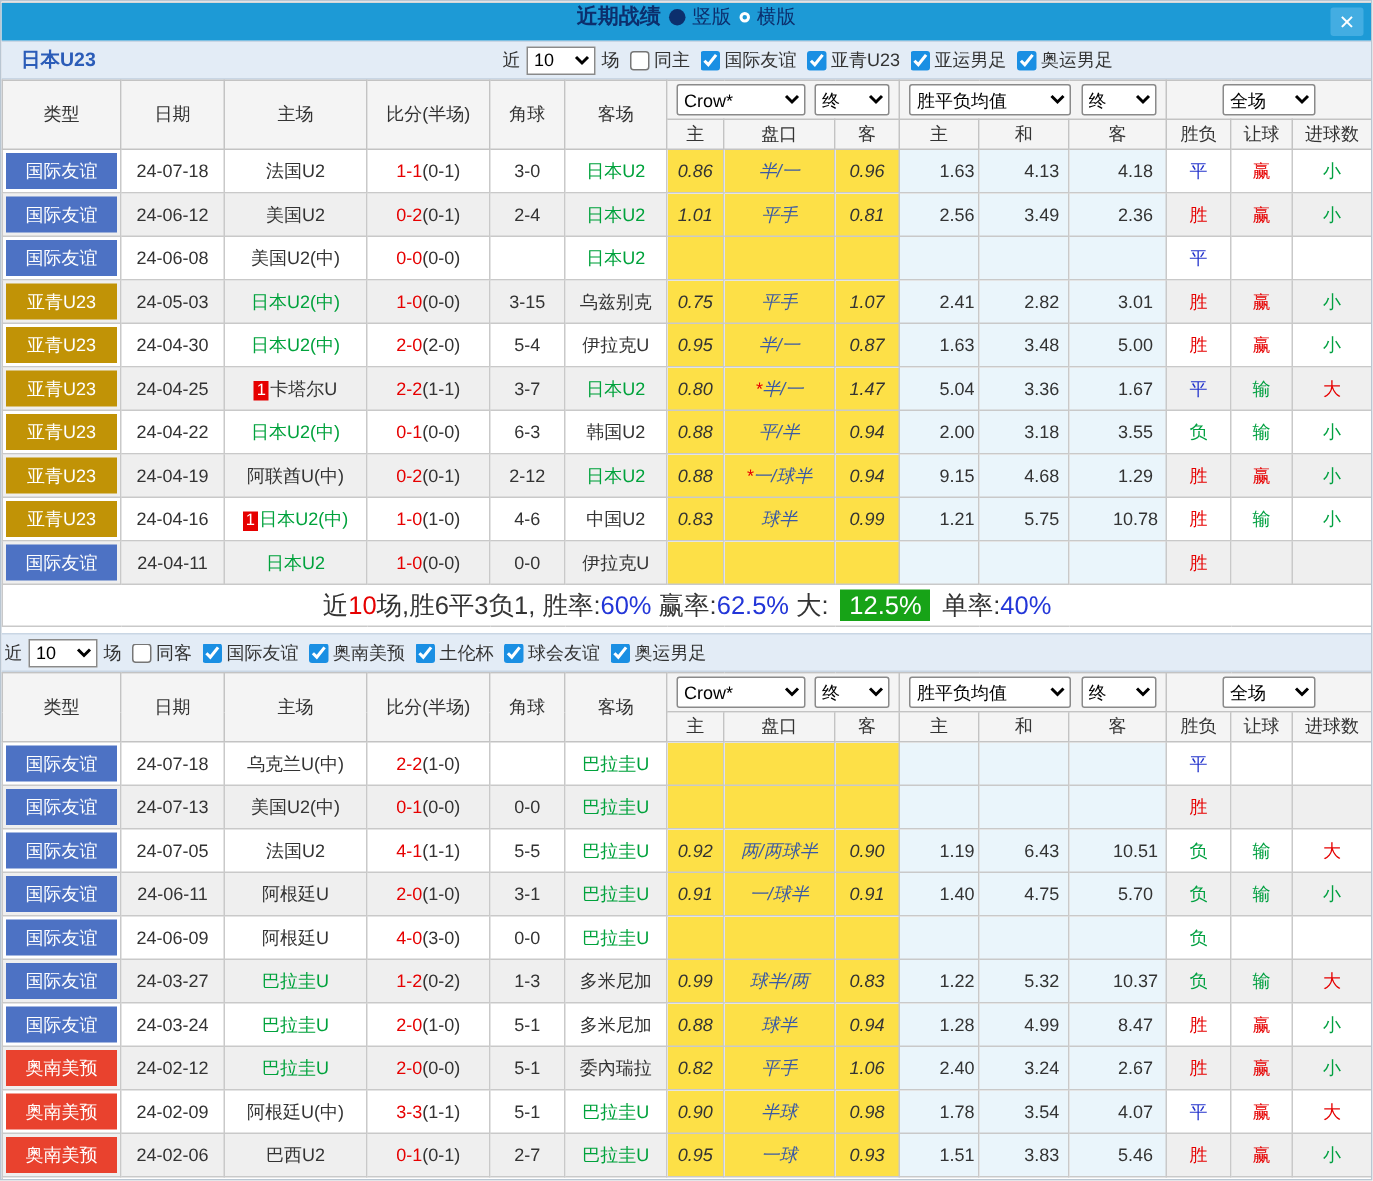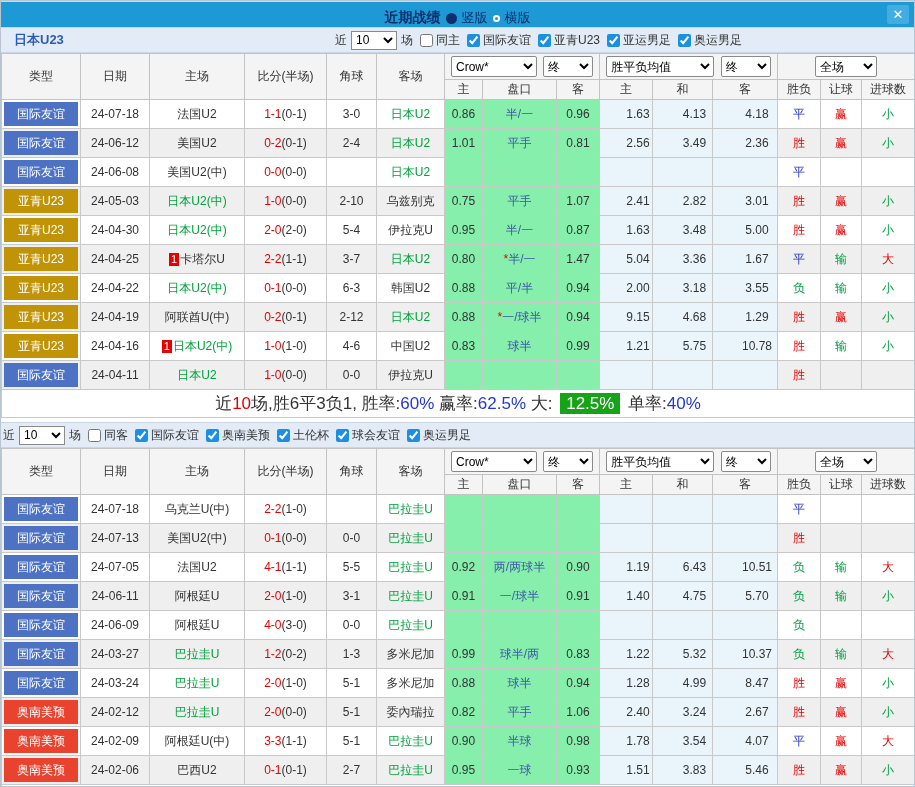--- a/index.html
+++ b/index.html
@@ -5,21 +5,21 @@
   * { box-sizing: border-box; margin: 0; padding: 0; }
   html,body { background:#e8e8e8; }
   body { font-family: "Liberation Sans", "DejaVu Sans", sans-serif; }
   #app {
     width: 915px; height: 787px; margin: 0 auto; background:#fff;
     border:1px solid #b9c6d2; display:flex; flex-direction:column; overflow:hidden;
   }
   
   .topstrip { height:9px; background:#fdfdfd; border-bottom:1px solid #d7d7d7; }
   
-  .titlebar { height:25px; background:#1d9ad6; position:relative; display:flex; align-items:flex-end; justify-content:center; flex:0 0 auto; }
+  .titlebar { height:25px; background:#1d9ad6; position:relative; display:flex; align-items:flex-start; justify-content:center; flex:0 0 auto; }
   .tb-center { display:flex; align-items:center; gap:5px; }
   .tb-title { color:#0c2f6d; font-weight:bold; font-size:14px; }
   .tb-label { color:#0c2f6d; font-size:13px; cursor:pointer; }
   .radio-sel { display:inline-block; width:11px; height:11px; border-radius:50%; background:#0c2f6d; cursor:pointer; }
   .radio-un  { display:inline-block; width:7px; height:7px; border-radius:50%; background:#1d9ad6; border:2px solid #fff; cursor:pointer; }
   .tb-close { position:absolute; right:5px; top:3px; width:22px; height:19px; background:#43ade2; color:#fff;
               font-size:13px; font-weight:bold; text-align:center; line-height:19px; border-radius:2px; cursor:pointer; }
   
   .sec-head { height:26px; background:#e3ecf6; border:1px solid #c9d6e4; border-left:none; border-right:none;
               display:flex; align-items:center; font-size:12px; color:#333; }
@@ -33,21 +33,21 @@
   .match-table th, .match-table td { border:1px solid #c9c9c9; text-align:center; font-size:12px;
       padding:0; overflow:hidden; white-space:nowrap; color:#333; vertical-align:middle; }
   .match-table thead th { background:#f4f4f4; font-weight:normal; border-color:#c3c3c3; height:20px; }
   .match-table thead tr:first-child th { height:25px; }
   .dd-cell { padding:2px 0 !important; }
   .dd-wrap { display:flex; justify-content:space-evenly; align-items:center; }
   .hd-select { height:21px; font-size:12px; border:1px solid #8a8a8a; background:#fff; border-radius:2px; }
   .w88{width:86px}.w50{width:50px}.w108{width:108px}.w62{width:62px}
   .match-table tbody tr { height:28px; }
   .match-table tbody tr.alt td:not(.cream):not(.bluebg) { background:#efefef; }
-  .match-table td.cream { background:#86efac; }
+  .match-table td.cream { background:#fde047;font-style:italic; }
   .match-table td.bluebg { background:#eaf5fb;padding-left:24px; }
   .lg-cell { padding:1px !important; }
   .badge { display:block; margin:1px; height:24px; line-height:24px; color:#fff; font-size:12px; }
   .tg { color:#00a23c; }
   .tk { color:#333; }
   .mark { display:inline-block; background:#e60000; color:#fff; font-size:11px; line-height:13px; padding:0 2px; margin-right:1px; }
   .sc { color:#e60000; }
   .hf { color:#333; }
   .hc span { color:#3b5aa5; }
   .hc .star { color:#e60000; }
@@ -210,21 +210,21 @@
               <td class="res"></td>
               <td class="res"></td>
             </tr>
             <tr class="alt">
               <td class="lg-cell">
                 <span class="badge" style="background: rgb(193, 147, 6);">亚青U23</span>
               </td>
               <td>24-05-03</td>
               <td><span class="tg">日本U2(中)</span></td>
               <td><span class="sc">1-0</span><span class="hf">(0-0)</span></td>
-              <td>2-10</td>
+              <td>3-15</td>
               <td><span class="tk">乌兹别克</span></td>
               <td class="cream">0.75</td>
               <td class="cream hc"><span>平手</span></td>
               <td class="cream">1.07</td>
               <td class="bluebg">2.41</td>
               <td class="bluebg draw">2.82</td>
               <td class="bluebg">3.01</td>
               <td class="res" style="color: rgb(230, 0, 0);">胜</td>
               <td class="res" style="color: rgb(230, 0, 0);">赢</td>
               <td class="res" style="color: rgb(0, 160, 64);">小</td>

